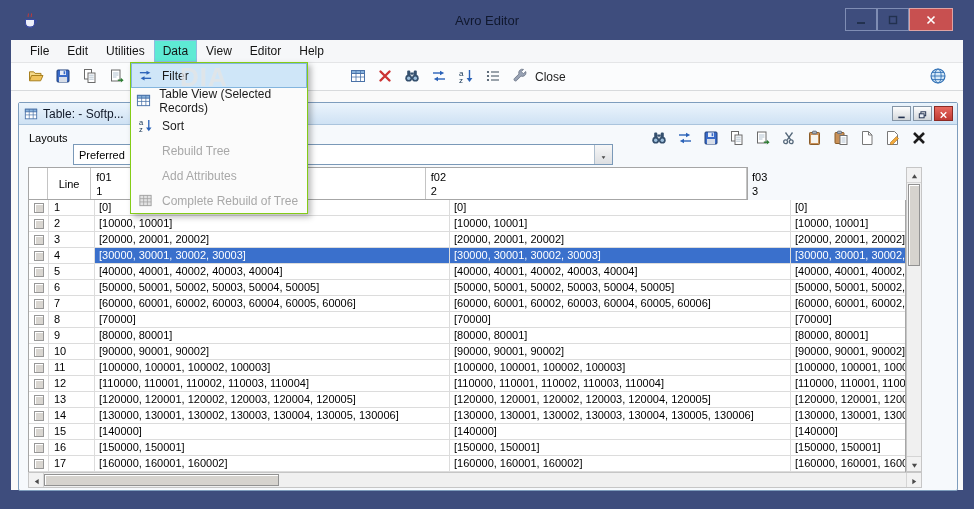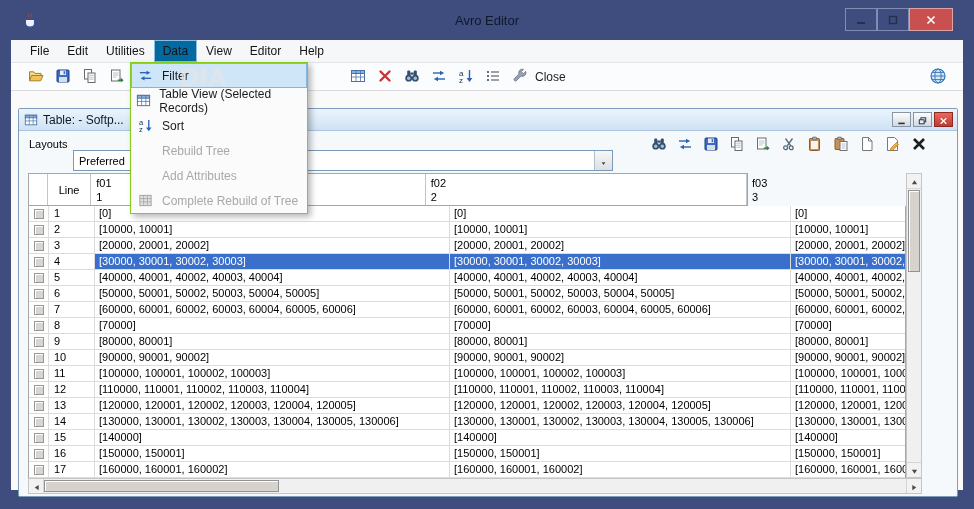--- a/index.html
+++ b/index.html
@@ -15,42 +15,42 @@
   .winbtn svg{width:10px;height:10px;}
   .btn-min{left:845px;width:30px;}
   .btn-max{left:877px;width:30px;}
   .btn-close{left:909px;width:42px;background:#c85050;border-color:#dfa3a3;}
   
   .client{position:absolute;left:11px;top:40px;width:952px;height:450px;background:#fafafa;}
   
   .menubar{position:absolute;left:11px;top:40px;width:952px;height:23px;background:#f6f7f9;
            border-bottom:1px solid #e4e5e7;display:flex;align-items:stretch;padding-left:10px;box-sizing:border-box;}
   .menu-item{font-size:12px;color:#141414;padding:4px 9px 0 9px;}
-  .menu-item.active{background:#0369a1;outline:1px solid #8fbce1;outline-offset:-1px;}
+  .menu-item.active{background:#5eead4;outline:1px solid #8fbce1;outline-offset:-1px;}
   
   .toolbar{position:absolute;left:11px;top:63px;width:952px;height:27px;background:#fbfcfd;border-bottom:1px solid #d8dadc;}
   .tb-group{position:absolute;top:3px;display:flex;gap:5px;}
   .tb-left{left:14px;}
   .tb-right{left:336px;}
   .tb-btn{width:22px;height:20px;display:flex;align-items:center;justify-content:center;}
   .icon16{width:16px;height:16px;display:inline-block;}
   .icon16 svg{width:16px;height:16px;display:block;}
   .tb-close{position:absolute;left:524px;top:7px;font-size:12px;color:#222;}
   .tb-globe{position:absolute;right:16px;top:4px;width:18px;height:18px;}
   .tb-globe svg{width:18px;height:18px;}
   
   .dropdown{position:absolute;left:130px;top:62px;width:178px;z-index:50;background:#fbfbfb;
             border:1px solid #84cc16;box-shadow:3px 3px 6px rgba(0,0,0,.28);padding:0;box-sizing:border-box;}
   .dd-item{height:25px;display:flex;align-items:center;font-size:12px;color:#1a1a1a;padding:0 6px 0 4px;}
   .dd-item.hl{background:#cfe6f8;outline:1px solid #83b5de;outline-offset:-1px;}
   .dd-item.disabled{color:#a8a8a8;}
   .dd-icon{width:20px;height:18px;display:flex;align-items:center;justify-content:center;margin-right:7px;}
   .dd-icon svg{width:15px;height:15px;}
   
-  .mdi{position:absolute;left:18px;top:108px;width:940px;height:389px;background:#f6f9fc;
+  .mdi{position:absolute;left:18px;top:102px;width:940px;height:389px;background:#f6f9fc;
        border:1px solid #7e9dbd;border-radius:2px;box-sizing:border-box;}
   .mdi-title{position:absolute;left:0;top:0;right:0;height:21px;background:linear-gradient(#ebf4fc,#cfe2f4);
              border-bottom:1px solid #aac4dd;display:flex;align-items:center;}
   .mdi-title-icon{width:14px;height:14px;margin:0 5px 0 5px;}
   .mdi-title-icon svg{width:14px;height:14px;}
   .mdi-title-text{font-size:12px;color:#101828;}
   .mdi-btns{position:absolute;right:4px;top:3px;display:flex;gap:2px;}
   .mdi-btn{width:19px;height:15px;border:1px solid #8595a6;background:linear-gradient(#fdfdfd,#d4d8dc);
            display:flex;align-items:center;justify-content:center;box-sizing:border-box;}
   .mdi-btn svg{width:9px;height:8px;}

